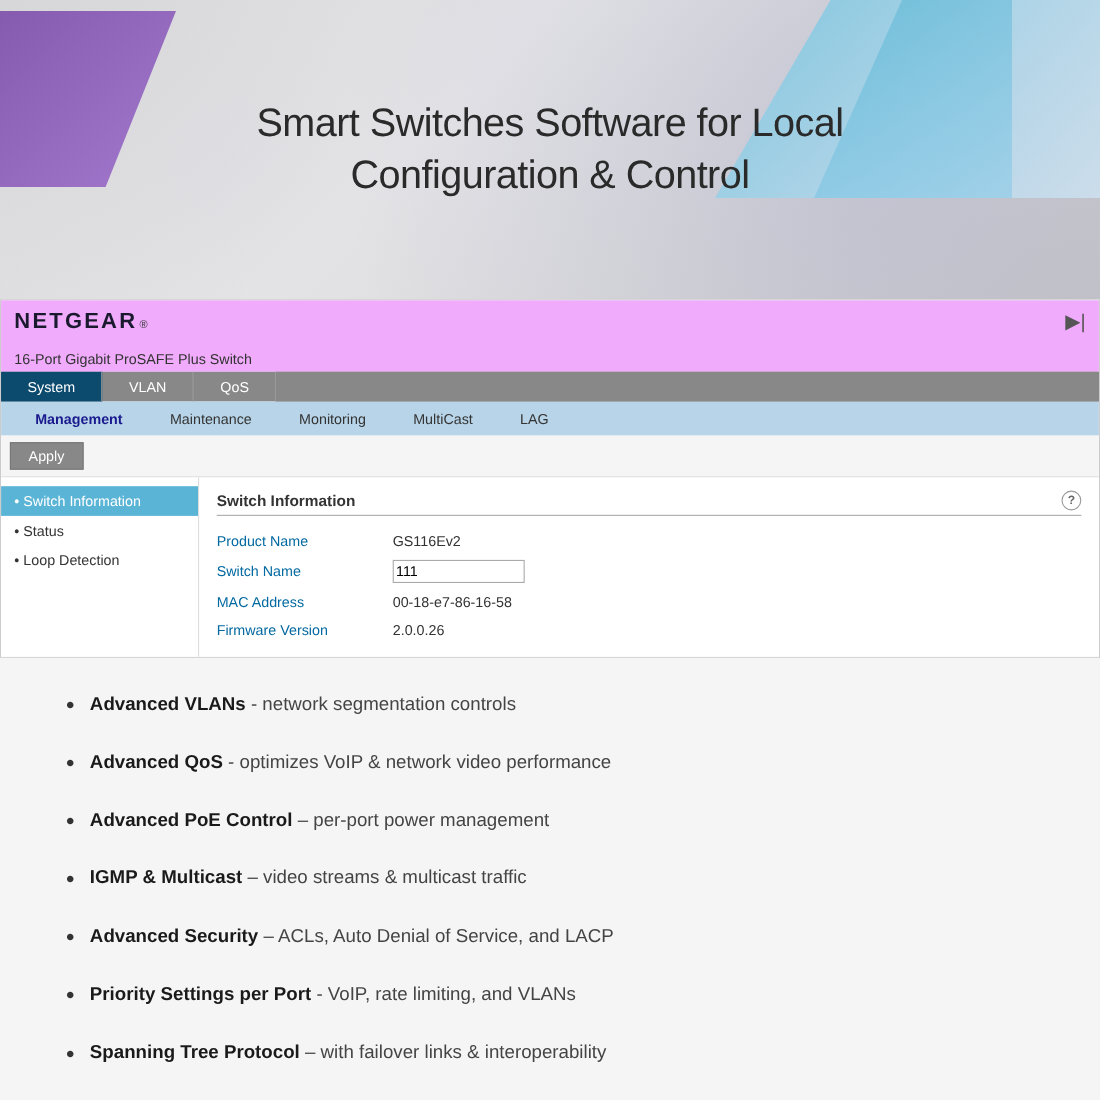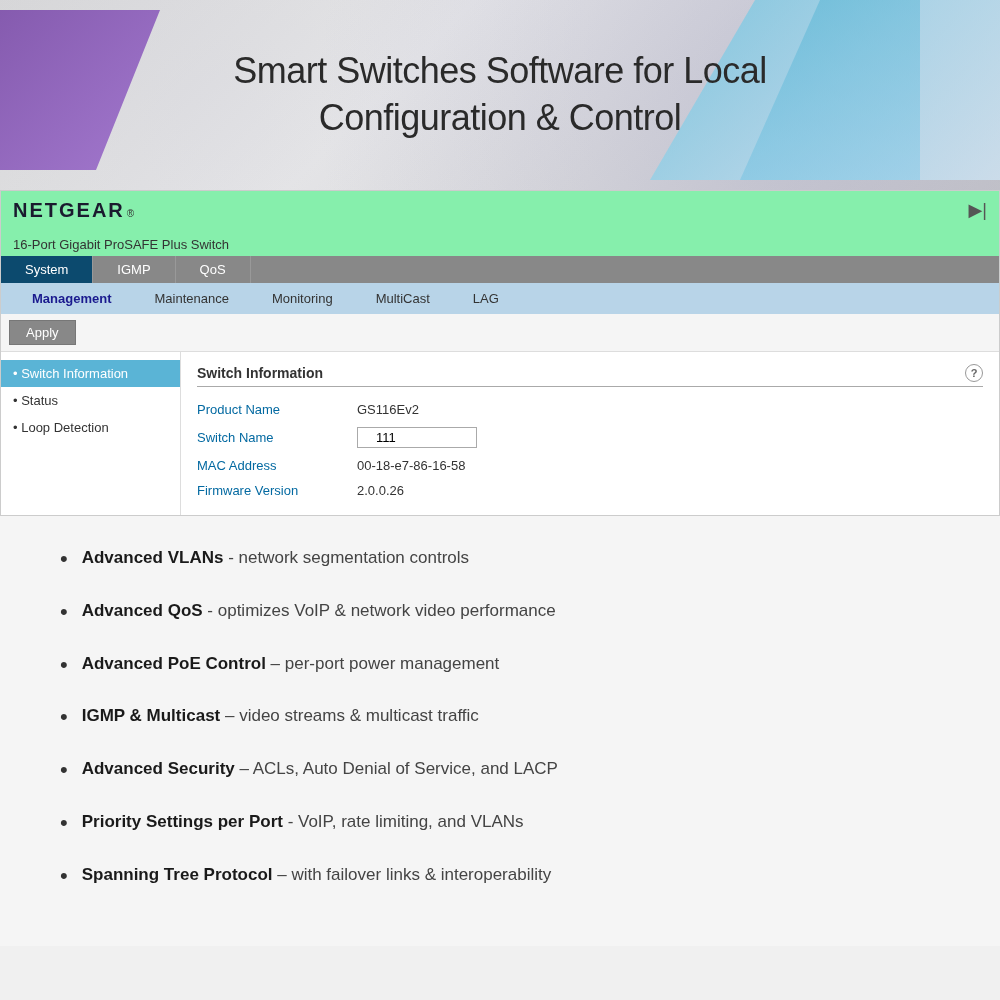--- a/index.html
+++ b/index.html
@@ -7,21 +7,21 @@
       width: 1000px;
       height: 1000px;
       background: #f0f0f0;
       font-family: Arial, sans-serif;
       overflow: hidden;
     }
 
     
     .top-banner {
       width: 100%;
-      height: 190px;
+      height: 272px;
       background: linear-gradient(135deg, #d8d8d8 0%, #e8e8e8 40%, #c8c8c8 100%);
       position: relative;
       display: flex;
       align-items: center;
       justify-content: center;
       overflow: hidden;
     }
 
     .top-banner::before {
       content: '';
@@ -81,21 +81,21 @@
     .ui-area {
       width: 100%;
       background: white;
       border: 1px solid #ccc;
       position: relative;
     }
 
     
     .netgear-header {
       padding: 8px 12px 4px;
-      background: #86efac;
+      background: #f0abfc;
       display: flex;
       align-items: flex-start;
       justify-content: space-between;
     }
 
     .netgear-logo {
       display: flex;
       align-items: baseline;
       gap: 2px;
     }
@@ -266,21 +266,21 @@
       color: #0369a1;
     }
 
     .info-value {
       font-size: 13px;
       color: #333;
     }
 
     .info-input {
       border: 1px solid #aaa;
-      padding: 2px 18px;
+      padding: 2px 2px;
       font-size: 13px;
       width: 120px;
       background: white;
     }
 
     
     .features-area {
       padding: 30px 60px;
       background: #f5f5f5;
     }
@@ -333,21 +333,21 @@
         <span class="logo-text">NETGEAR</span>
           <span class="logo-reg">®</span>
       </div>
       <div class="device-name">16-Port Gigabit ProSAFE Plus Switch</div>
     </div>
     <div class="logout-icon">▶|</div>
   </div>
 
   <div class="nav-tabs">
     <div class="nav-tab active">System</div>
-    <div class="nav-tab">IGMP</div>
+    <div class="nav-tab">VLAN</div>
     <div class="nav-tab">QoS</div>
     <div class="nav-tab-spacer"></div>
   </div>
 
   <div class="sub-nav">
     <div class="sub-nav-item active">Management</div>
     <div class="sub-nav-item">Maintenance</div>
     <div class="sub-nav-item">Monitoring</div>
     <div class="sub-nav-item">MultiCast</div>
     <div class="sub-nav-item">LAG</div>

